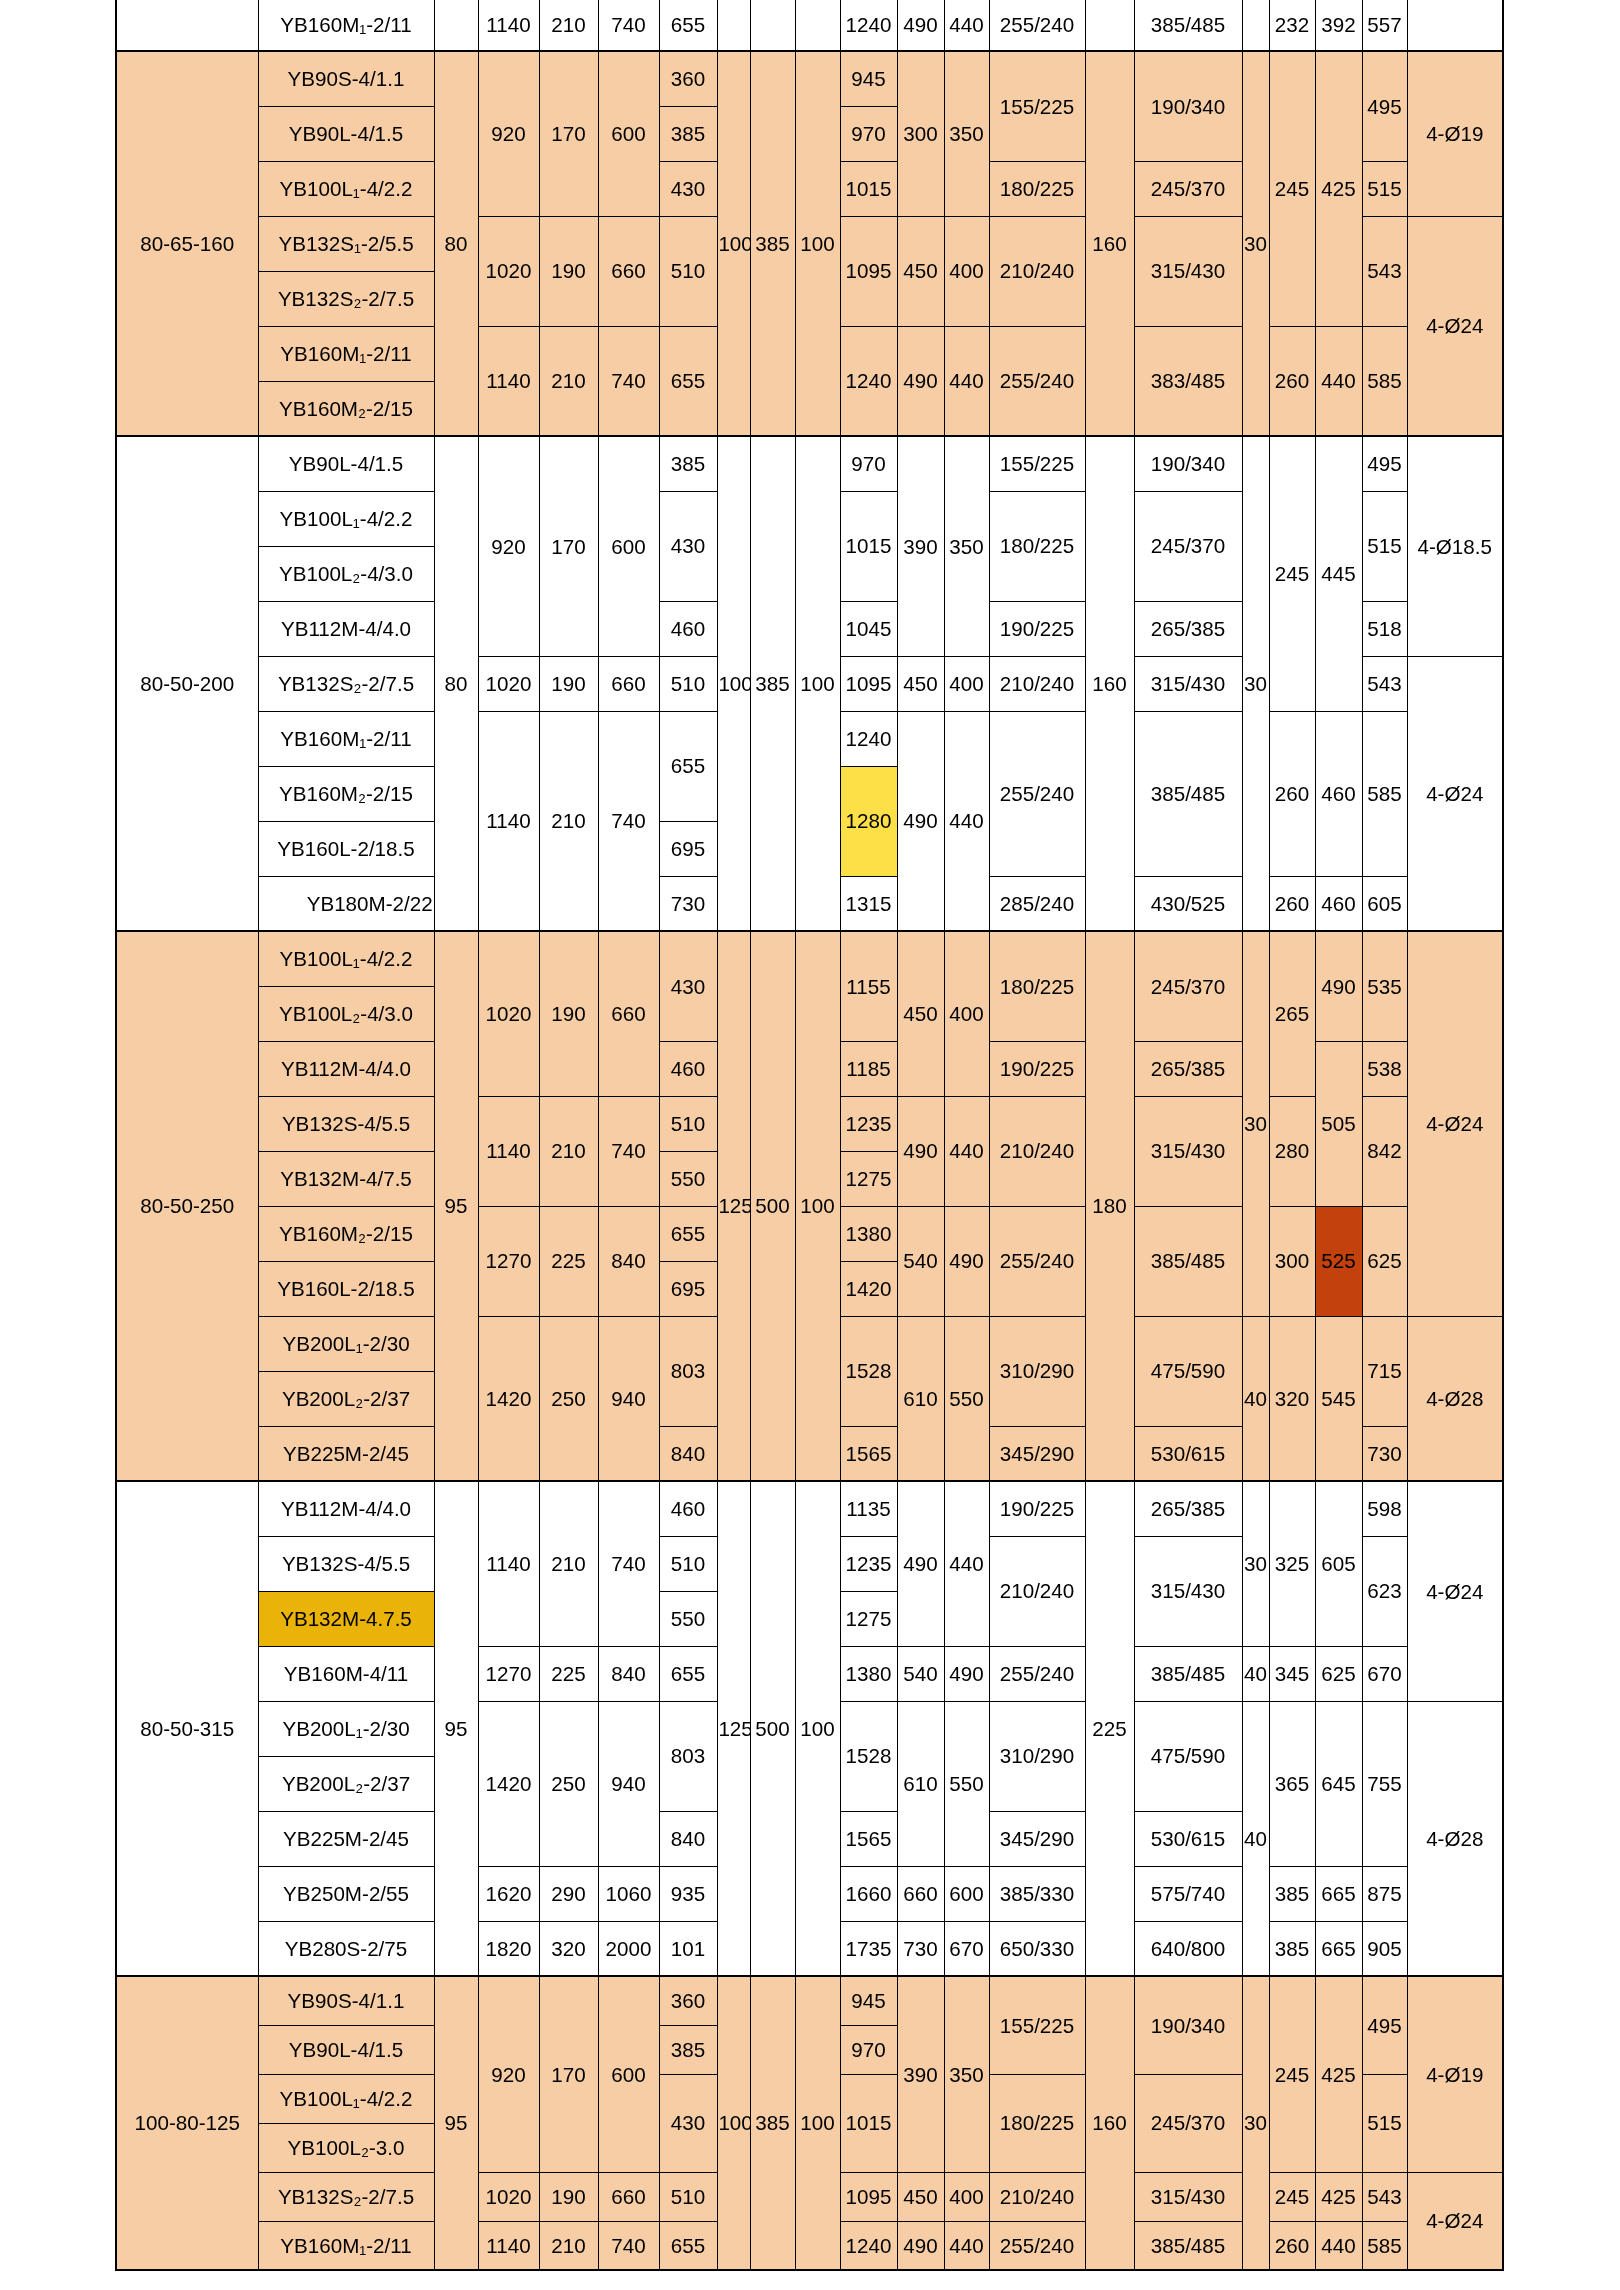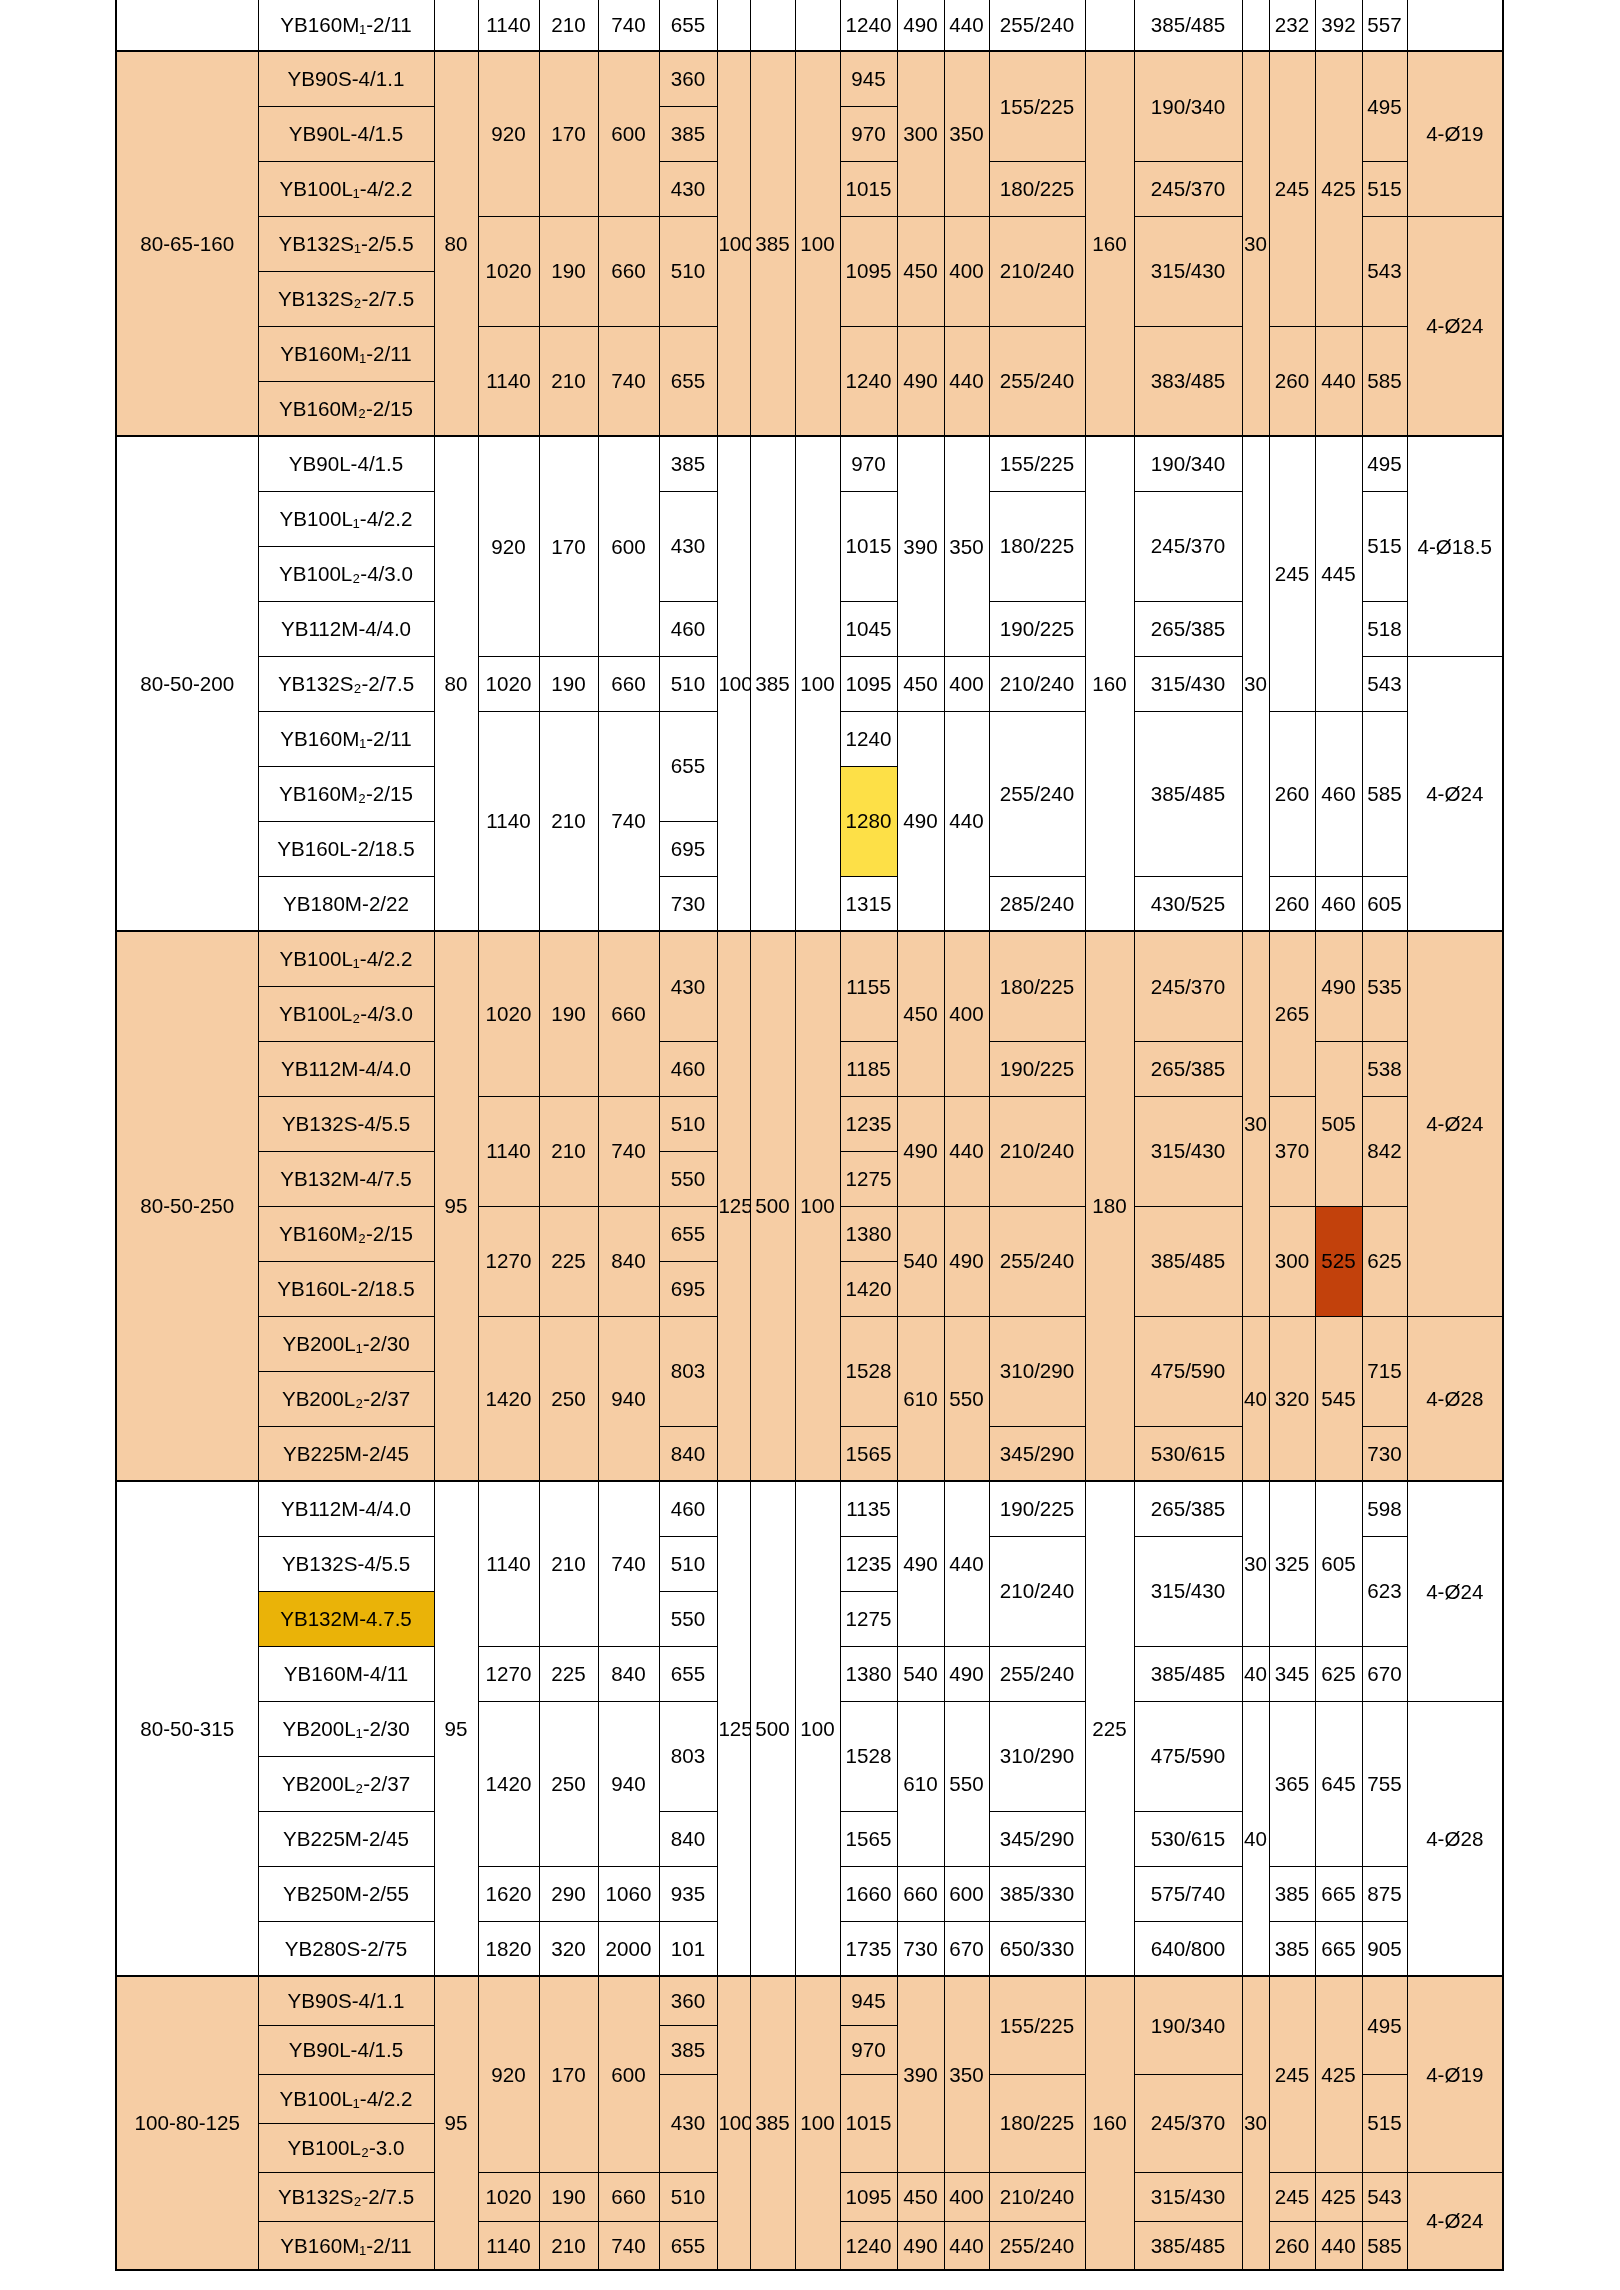--- a/index.html
+++ b/index.html
@@ -219,21 +219,21 @@
         </tr>
         <tr class="bg-white" style="height: 55px;">
           <td rowspan="1" style="background: rgb(255, 255, 255);">YB160M₂-2/15</td>
           <td rowspan="2" style="background: #fde047;">1280</td>
         </tr>
         <tr class="bg-white" style="height: 55px;">
           <td rowspan="1" style="background: rgb(255, 255, 255);">YB160L-2/18.5</td>
           <td rowspan="1" style="background: rgb(255, 255, 255);">695</td>
         </tr>
         <tr class="bg-white" style="height: 55px;">
-          <td rowspan="1" style="background: rgb(255, 255, 255);">YB180M-2/22</td>
+          <td rowspan="1" style="background: rgb(255, 255, 255); text-align: right;">YB180M-2/22</td>
           <td rowspan="1" style="background: rgb(255, 255, 255);">730</td>
           <td rowspan="1" style="background: rgb(255, 255, 255);">1315</td>
           <td rowspan="1" style="background: rgb(255, 255, 255);">285/240</td>
           <td rowspan="1" style="background: rgb(255, 255, 255);">430/525</td>
           <td rowspan="1" style="background: rgb(255, 255, 255);">260</td>
           <td rowspan="1" style="background: rgb(255, 255, 255);">460</td>
           <td rowspan="1" style="background: rgb(255, 255, 255);">605</td>
         </tr>
         <tr class="bg-peach" style="height: 55px;">
           <td rowspan="10" class="sec-top" style="background: rgb(246, 205, 164);">80-50-250</td>
@@ -274,21 +274,21 @@
           <td rowspan="1" style="background: rgb(246, 205, 164);">YB132S-4/5.5</td>
           <td rowspan="2" style="background: rgb(246, 205, 164);">1140</td>
           <td rowspan="2" style="background: rgb(246, 205, 164);">210</td>
           <td rowspan="2" style="background: rgb(246, 205, 164);">740</td>
           <td rowspan="1" style="background: rgb(246, 205, 164);">510</td>
           <td rowspan="1" style="background: rgb(246, 205, 164);">1235</td>
           <td rowspan="2" style="background: rgb(246, 205, 164);">490</td>
           <td rowspan="2" style="background: rgb(246, 205, 164);">440</td>
           <td rowspan="2" style="background: rgb(246, 205, 164);">210/240</td>
           <td rowspan="2" style="background: rgb(246, 205, 164);">315/430</td>
-          <td rowspan="2" style="background: rgb(246, 205, 164);">370</td>
+          <td rowspan="2" style="background: rgb(246, 205, 164);">280</td>
           <td rowspan="2" style="background: rgb(246, 205, 164);">842</td>
         </tr>
         <tr class="bg-peach" style="height: 55px;">
           <td rowspan="1" style="background: rgb(246, 205, 164);">YB132M-4/7.5</td>
           <td rowspan="1" style="background: rgb(246, 205, 164);">550</td>
           <td rowspan="1" style="background: rgb(246, 205, 164);">1275</td>
         </tr>
         <tr class="bg-peach" style="height: 55px;">
           <td rowspan="1" style="background: rgb(246, 205, 164);">YB160M₂-2/15</td>
           <td rowspan="2" style="background: rgb(246, 205, 164);">1270</td>

